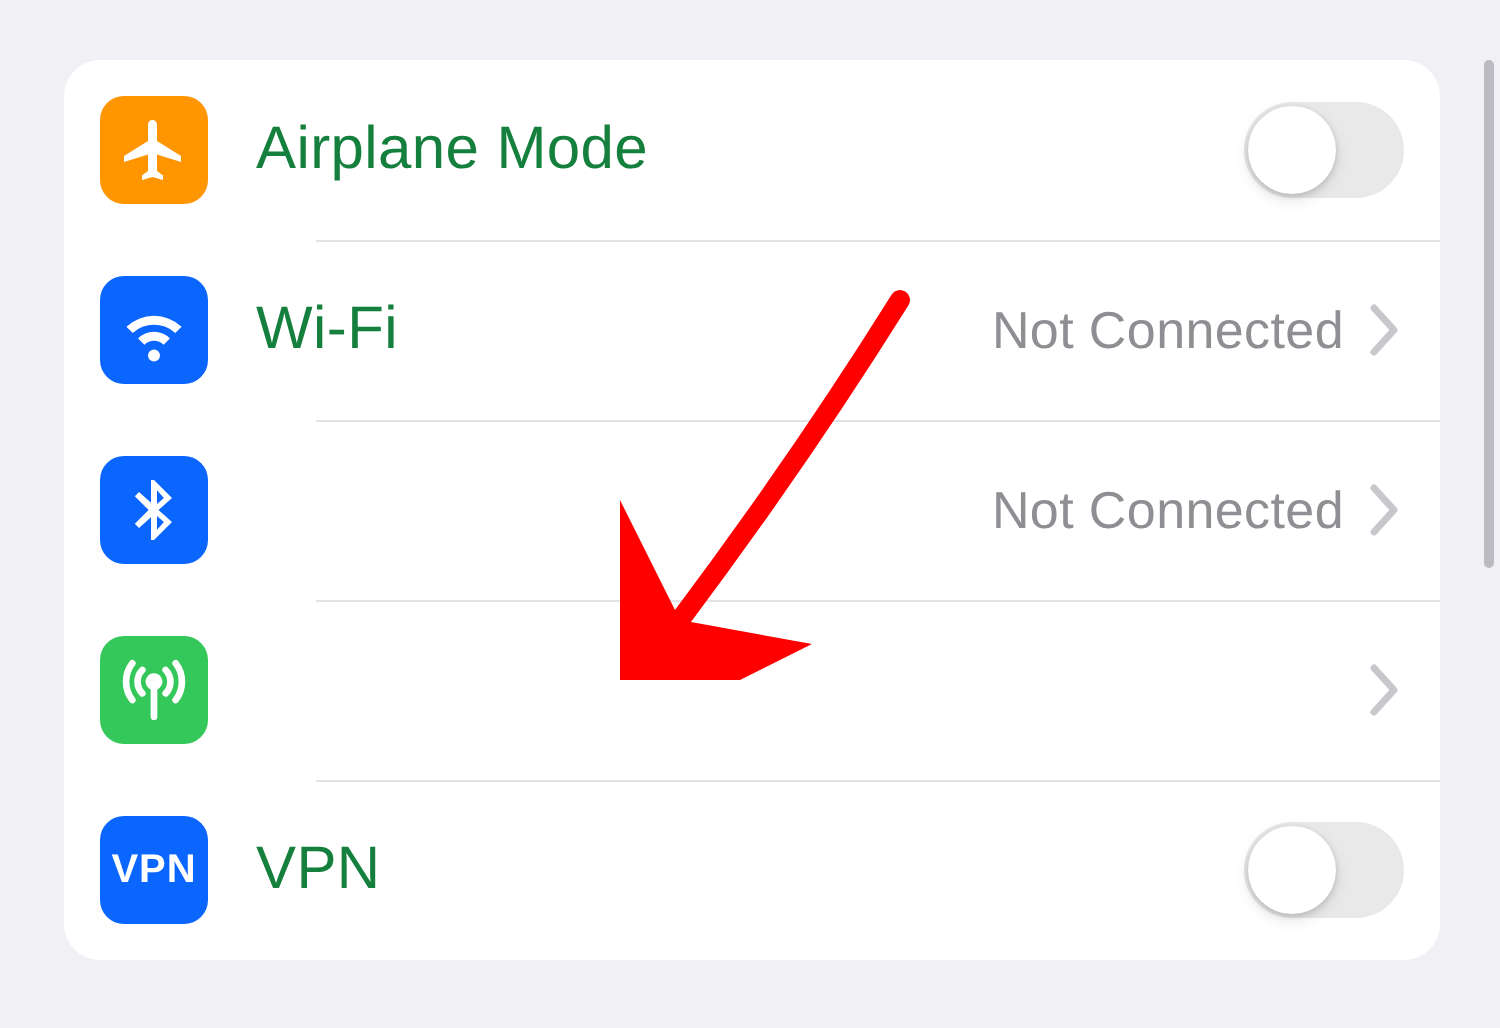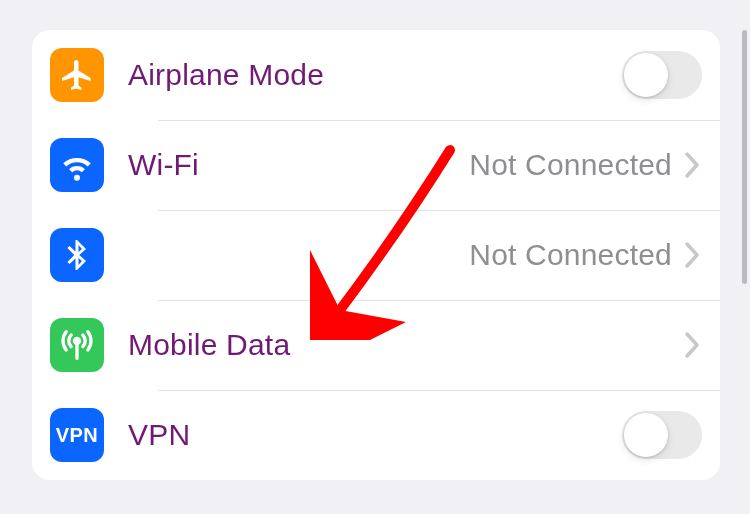--- a/index.html
+++ b/index.html
@@ -46,27 +46,27 @@
       flex-shrink: 0;
       margin-right: 24px;
     }
     .bg-orange { background: #ff9500; }
     .bg-blue   { background: #0a66ff; }
     .bg-blue2  { background: #0a66ff; }
     .bg-green  { background: #34c759; }
     .bg-vpn    { background: #0a66ff; }
     .label {
       font-size: 30px;
-      color: #701a75;
+      color: #15803d;
       letter-spacing: 0.2px;
       flex: 0 0 auto;
     }
     .spacer { flex: 1; }
     .status {
-      font-size: 30px;
+      font-size: 26px;
       color: #8e8e93;
       margin-right: 12px;
       letter-spacing: 0.2px;
     }
     .chevron {
       width: 18px;
       height: 28px;
       flex-shrink: 0;
     }
     .chevron svg { display: block; }
@@ -167,21 +167,20 @@
     <div class="icon-box bg-green">
       <svg width="40" height="40" viewBox="0 0 24 24" fill="none" stroke="#ffffff" stroke-width="2" stroke-linecap="round">
         <path d="M12 8 a1.5 1.5 0 1 0 0.001 0"></path>
         <path d="M12 10 L12 20"></path>
         <path d="M8.5 6 a5 5 0 0 0 0 7"></path>
         <path d="M15.5 6 a5 5 0 0 1 0 7"></path>
         <path d="M5.5 4 a9 9 0 0 0 0 11"></path>
         <path d="M18.5 4 a9 9 0 0 1 0 11"></path>
       </svg>
     </div>
-    <span class="label">Mobile Data</span>
     <div class="spacer"></div>
     <span class="chevron">
       <svg width="18" height="28" viewBox="0 0 18 28">
           <path d="M3 3 L13 14 L3 25" stroke="#c7c7cc" stroke-width="3.5" fill="none" stroke-linecap="round" stroke-linejoin="round"></path>
         </svg>
     </span>
   </div>
 
   <div class="row">
     <div class="icon-box bg-vpn">

